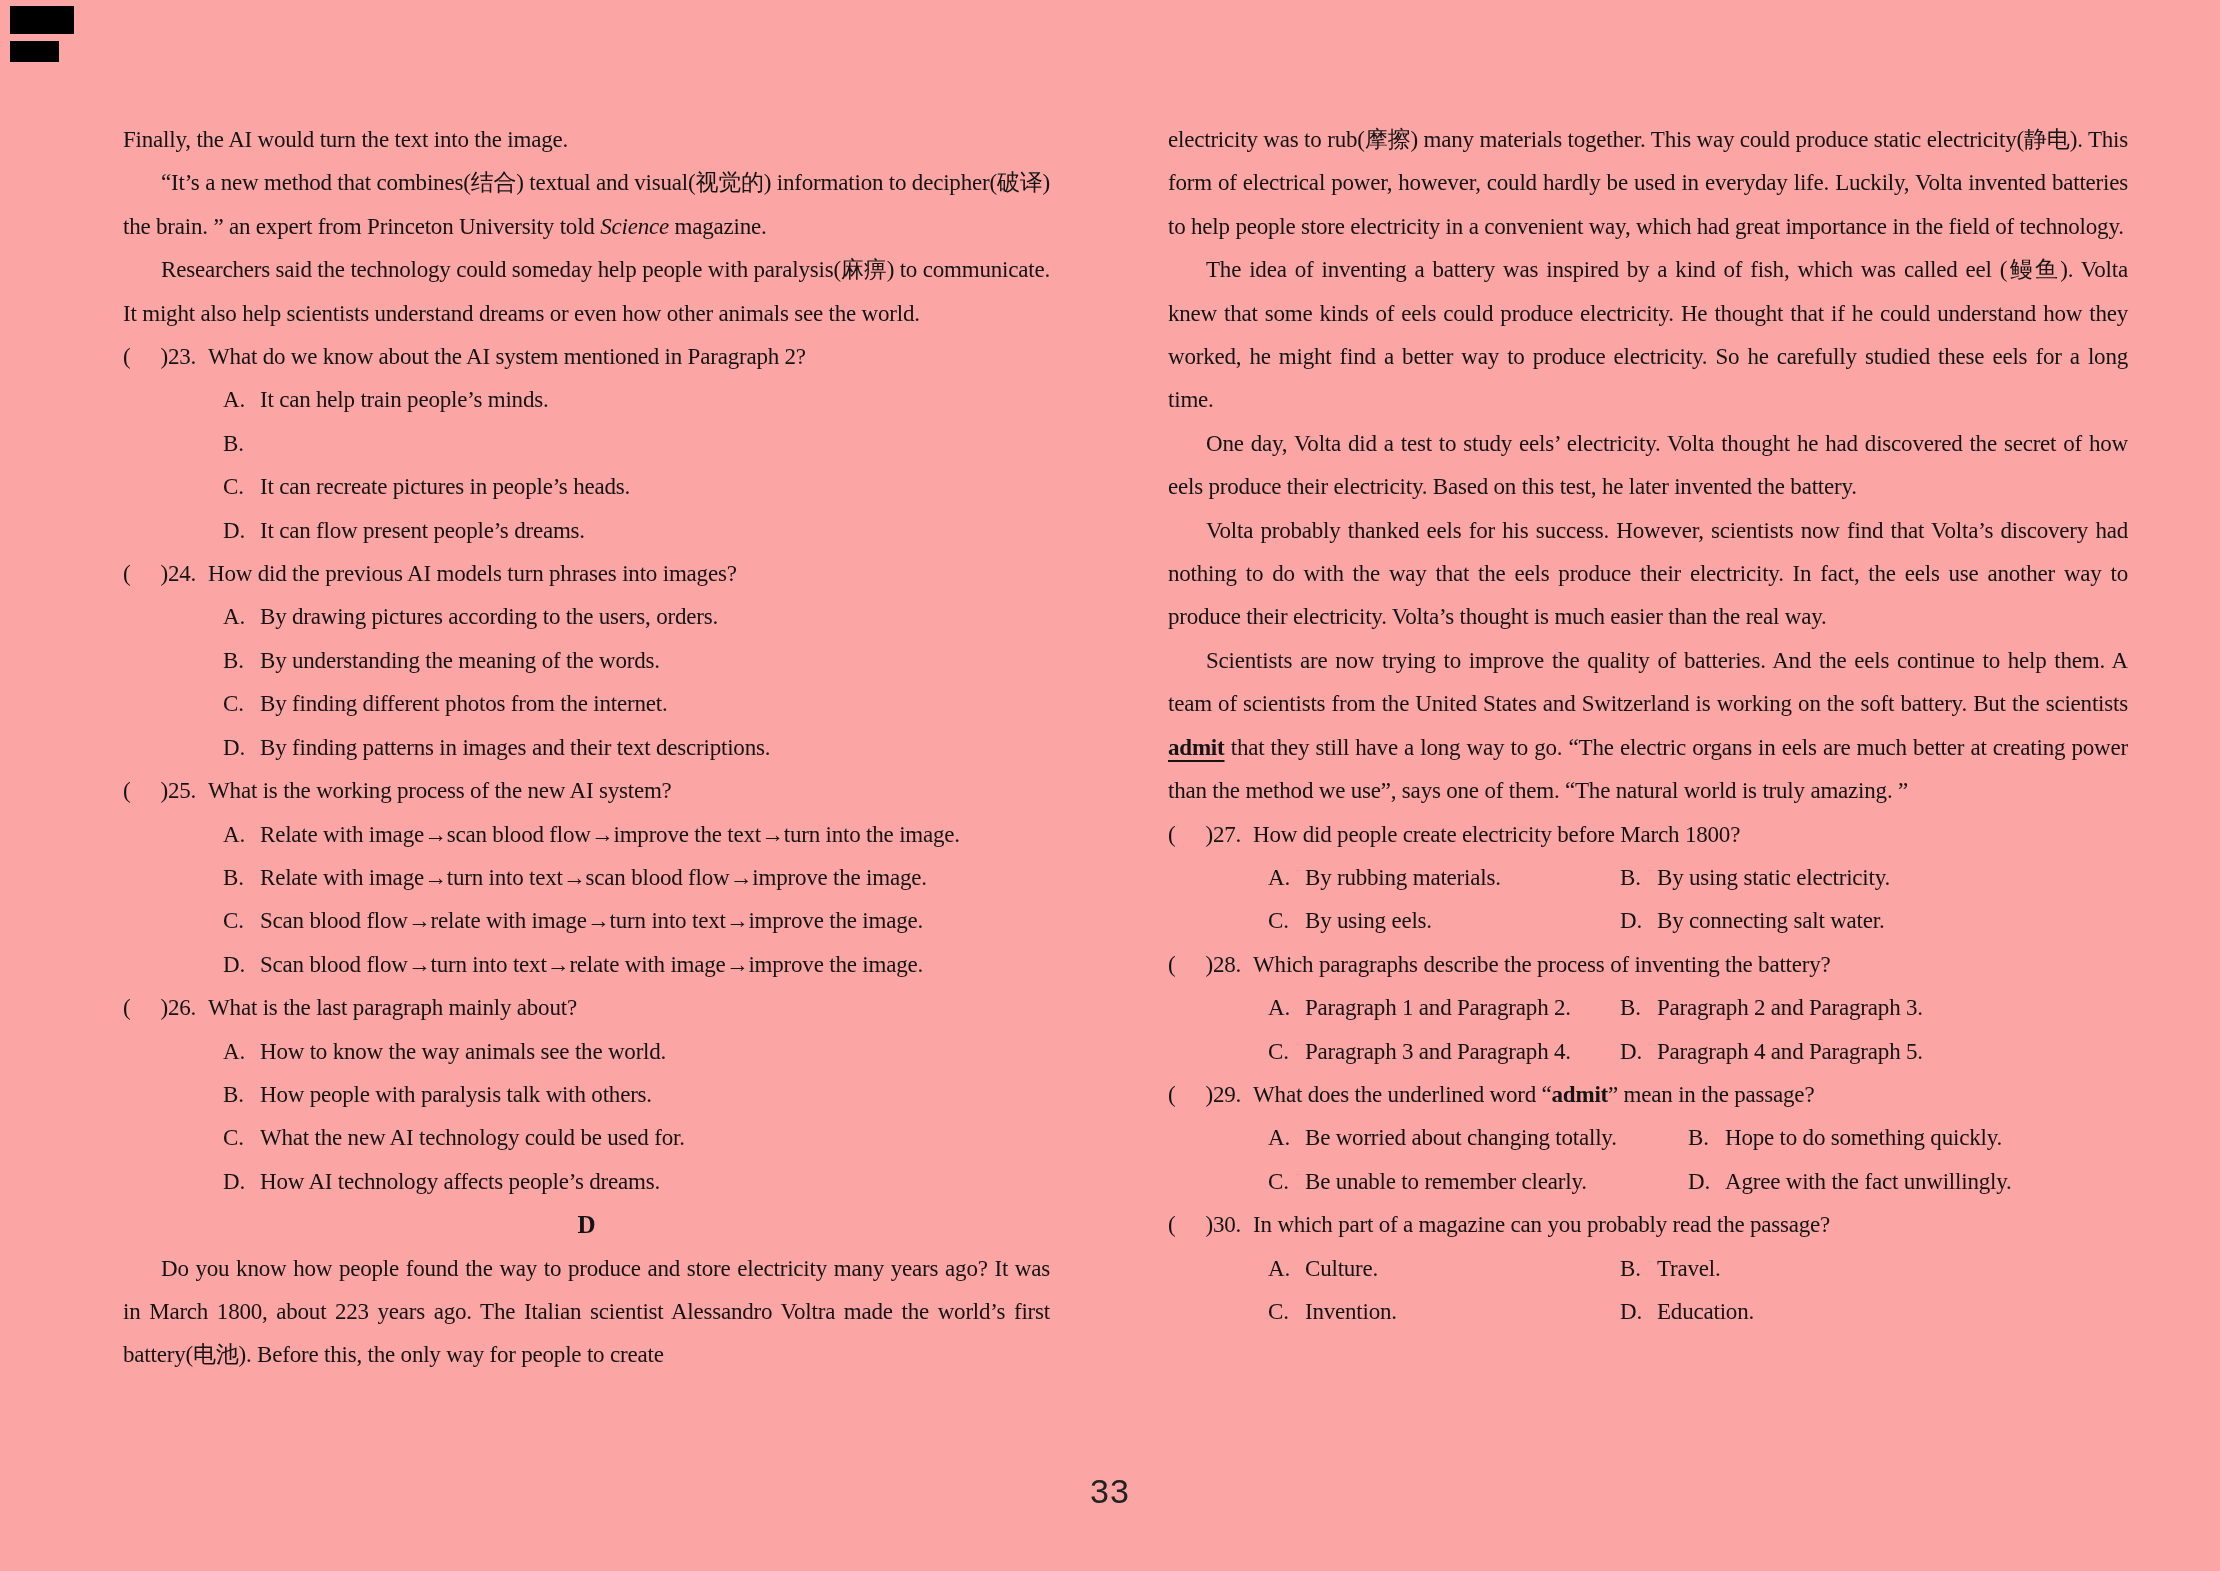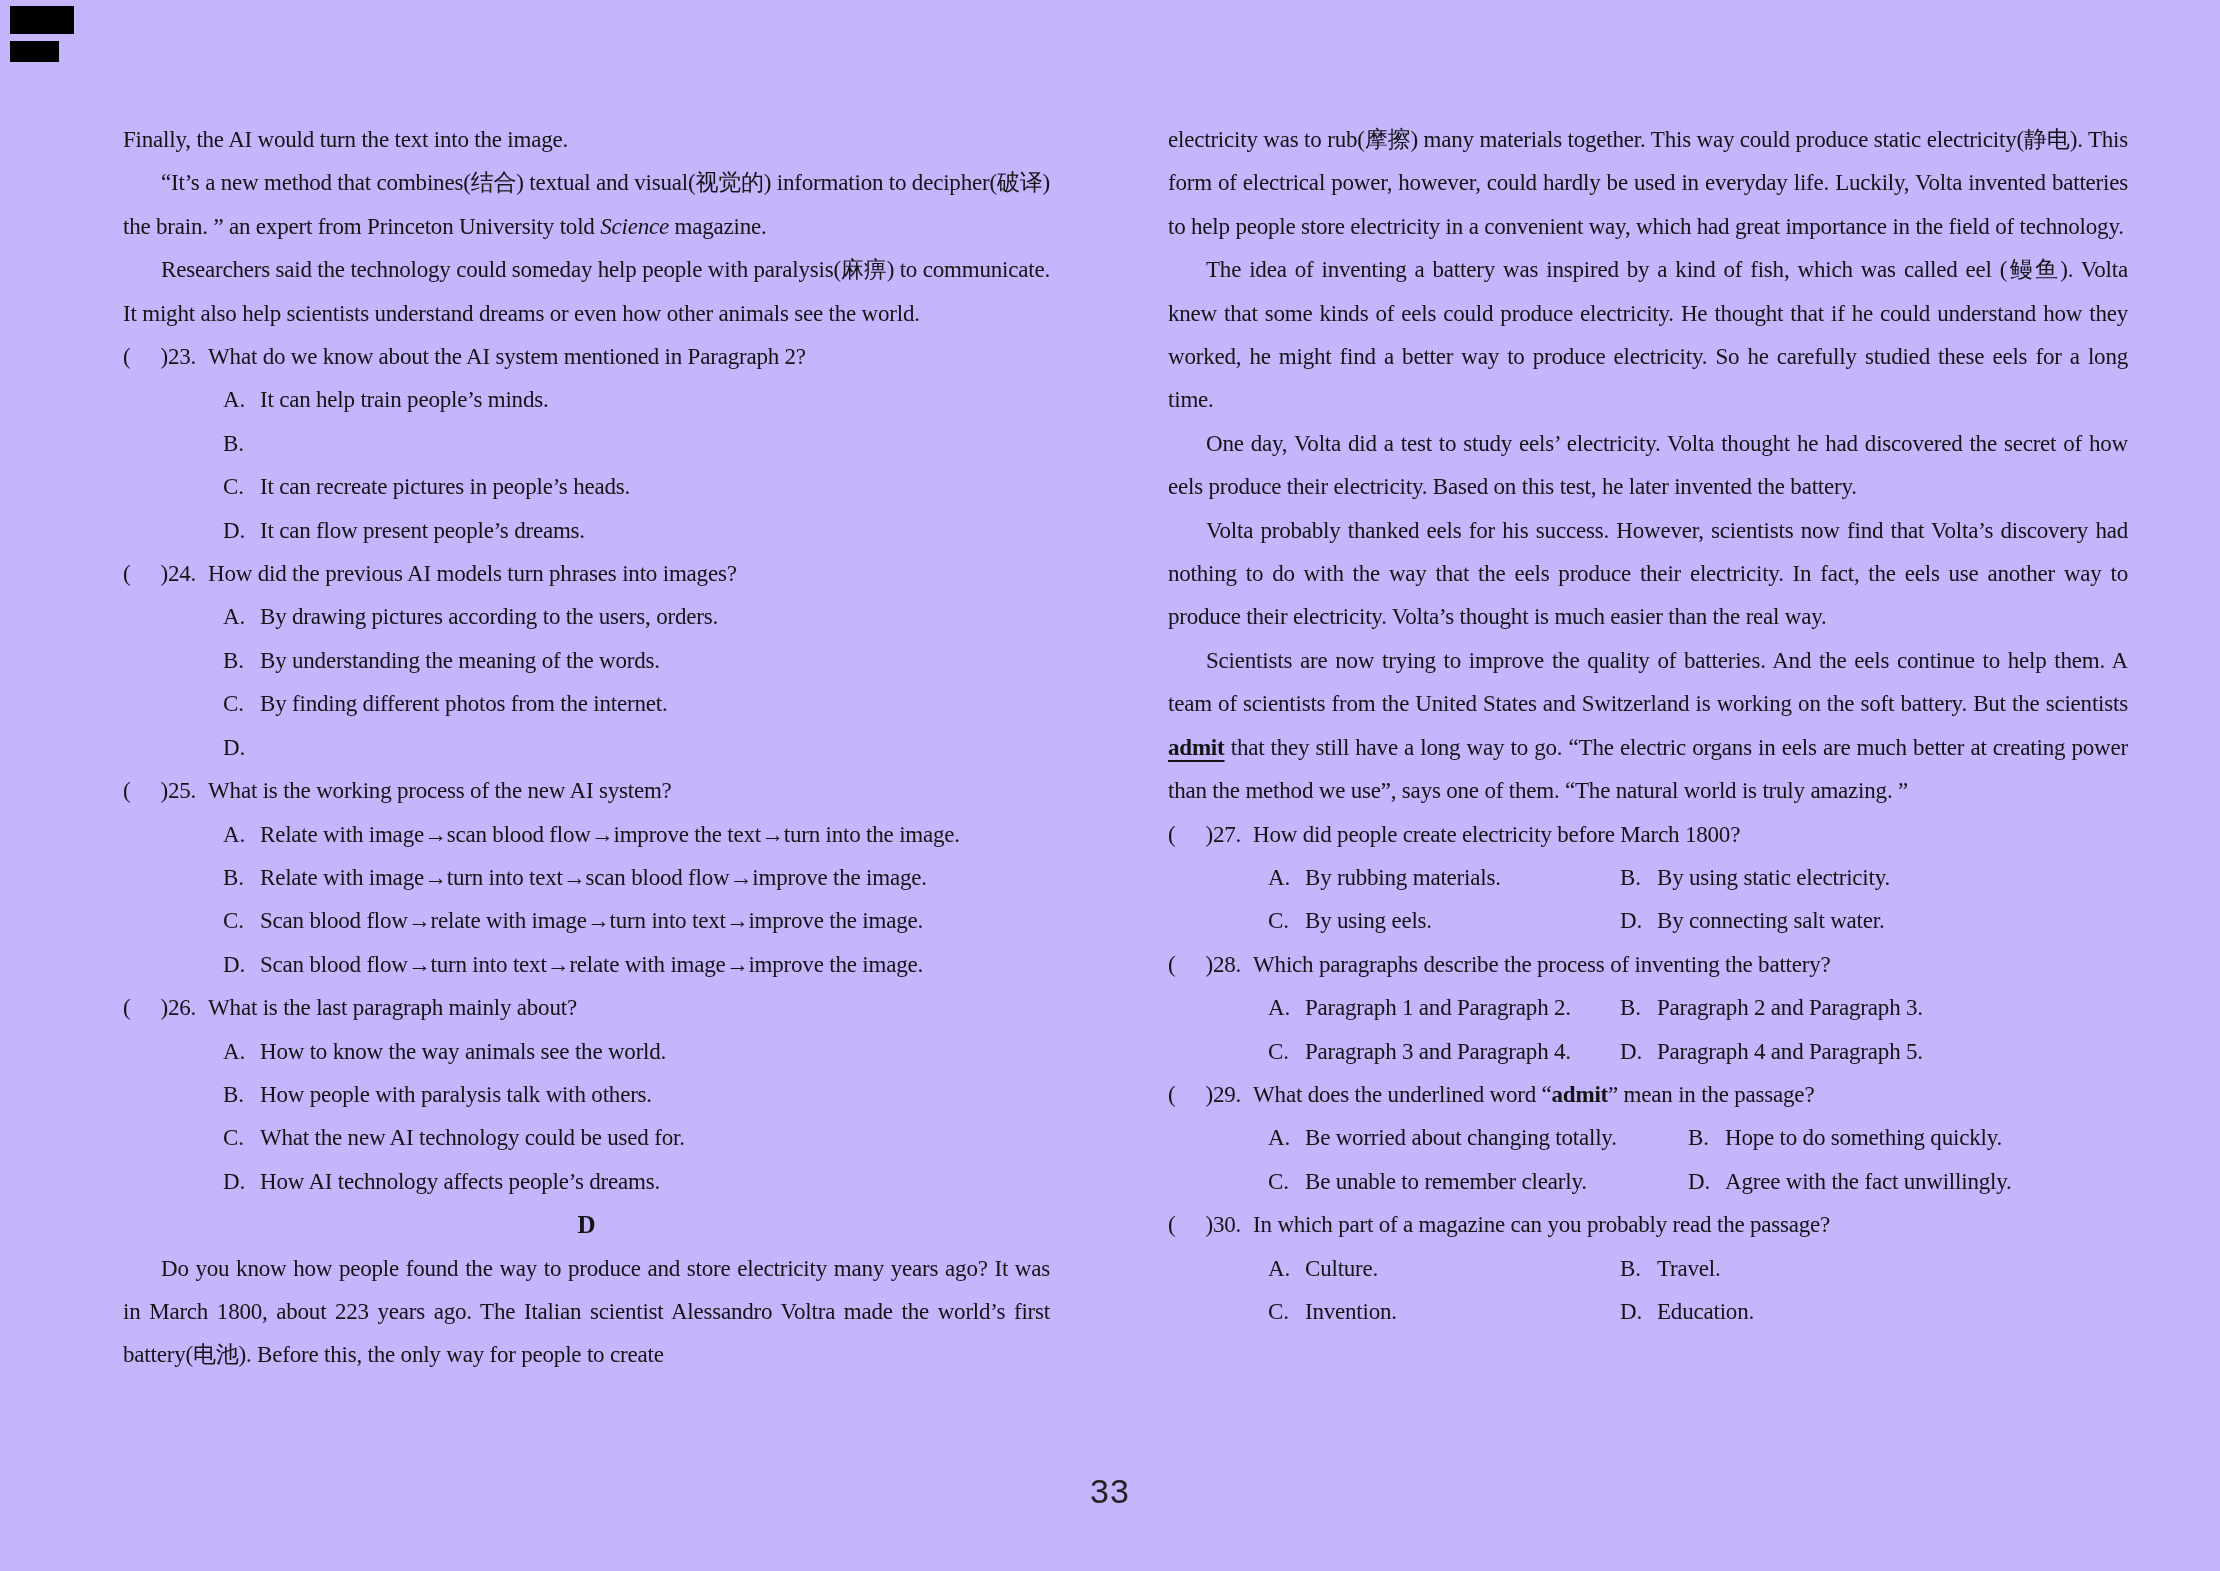--- a/index.html
+++ b/index.html
@@ -1,19 +1,19 @@
 <!DOCTYPE html>
 <html><head>
 <meta charset="utf-8">
 <style>
   html,body{margin:0;padding:0;background:#e8e8e8;}
   .page{
     position:relative;
     width:2220px;height:1571px;
-    background:#c4b5fd;
+    background:#fca5a5;
     color:#141414;
     font-family:"Liberation Serif","DejaVu Serif",serif;
     font-size:23px;
     line-height:43.4px;
     letter-spacing:-0.2px;
     overflow:hidden;
   }
   .columns{display:flex;padding:118px 92px 0 123px;gap:118px;}
   .col{flex:none;}
   .col-left{width:927px;}
@@ -104,20 +104,21 @@
           <div class="opt">
               <span class="opt-letter">B.</span>
               <span class="opt-text">By understanding the meaning of the words.</span>
             </div>
           <div class="opt">
               <span class="opt-letter">C.</span>
               <span class="opt-text">By finding different photos from the internet.</span>
             </div>
           <div class="opt">
               <span class="opt-letter">D.</span>
+              <span class="opt-text">By finding patterns in images and their text descriptions.</span>
             </div>
         </div>
       </div>
 
       <div>
         <div class="q-line">
           <span class="q-open">(</span>
           <span class="q-num">)25.</span>
           <span class="q-text">What is the working process of the new AI system?</span>
         </div>

